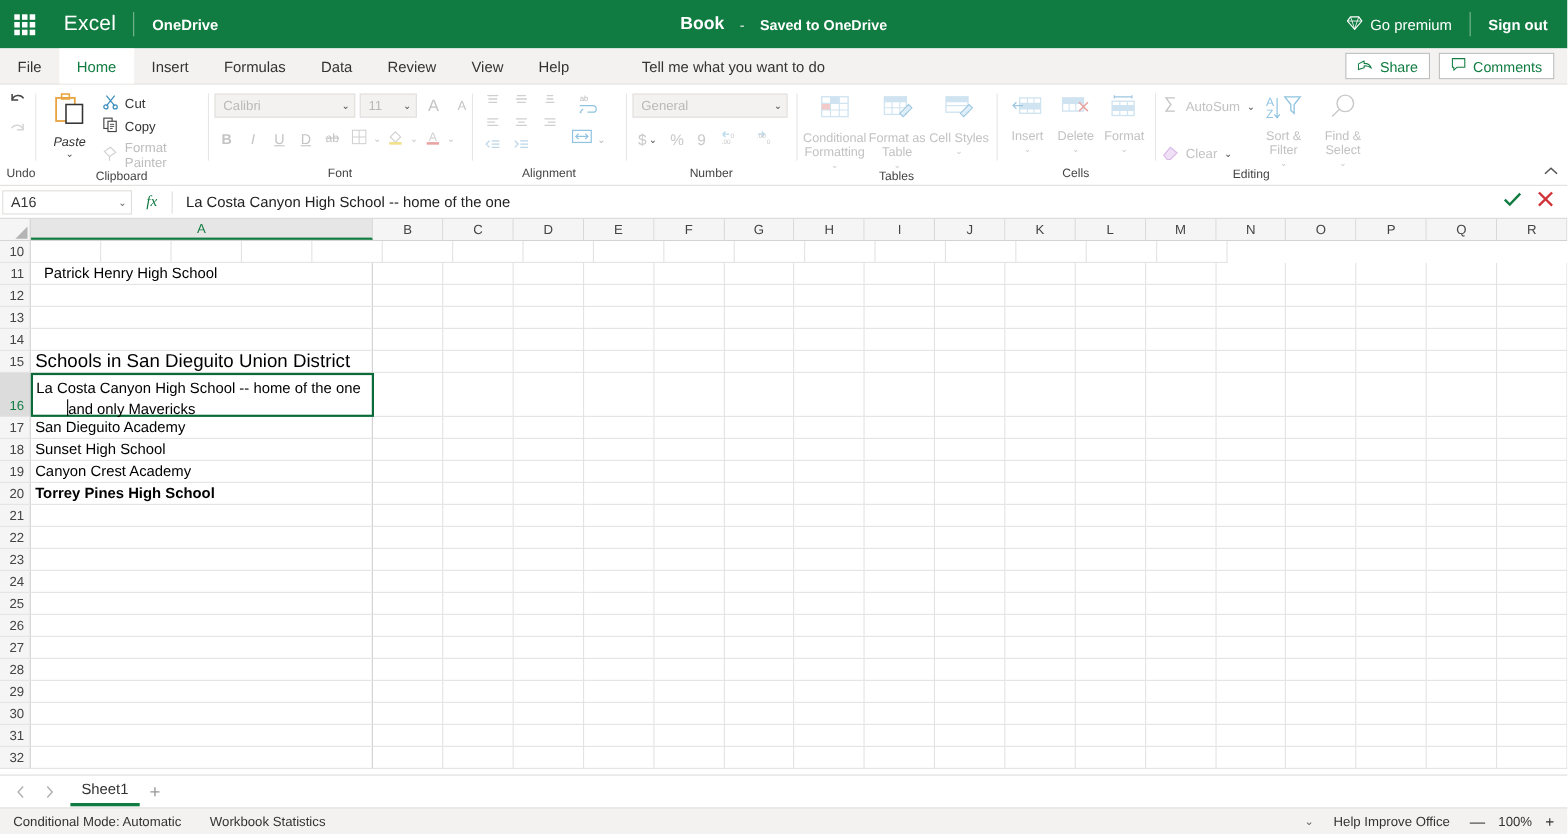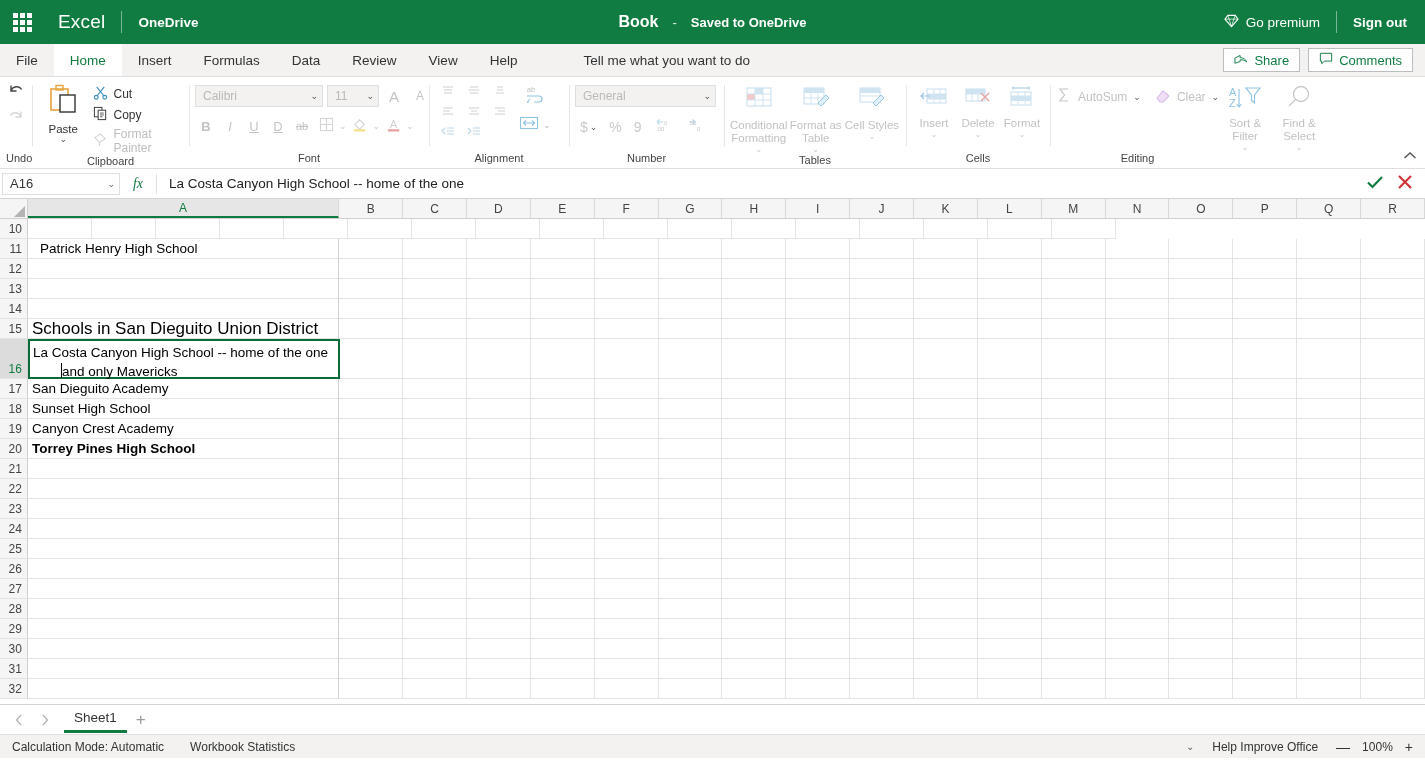--- a/index.html
+++ b/index.html
@@ -61,21 +61,21 @@
   }
   .rgroup-body { flex: 1; display: flex; align-items: flex-start; }
   .rgroup-label { text-align: center; font-size: 11px; color: #444; padding-bottom: 4px; }
   .disabled { color: #bdbdbd !important; }
   .disabled svg * { stroke: #cfcfcf !important; }
 
   .undo-col { display: flex; flex-direction: column; justify-content: center; gap: 4px; width: 34px; align-items: center; }
   .icon-btn { display: flex; align-items: center; justify-content: center; cursor: pointer; }
 
   .paste-btn { display: flex; flex-direction: column; align-items: center; width: 56px; cursor: pointer; padding-top: 2px; }
-  .paste-label { font-size: 11.5px; color: #333; margin-top: 2px; }
+  .paste-label { font-size: 11.5px; color: #333; margin-top: 2px; font-style: italic; }
   .chev { font-size: 9px; color: #555; line-height: 8px; }
   .clip-items { display: flex; flex-direction: column; gap: 3px; padding-top: 4px; padding-left: 4px; }
   .clip-item { display: flex; align-items: center; gap: 6px; font-size: 12px; color: #333; cursor: pointer; }
 
   .fontrow1 { display: flex; align-items: flex-end; gap: 4px; padding-top: 4px; }
   .fontrow2 { display: flex; align-items: center; gap: 2px; padding-top: 8px; }
   .combo {
     border: 1px solid #e1dfdd; background: #f3f2f1; height: 22px; display: flex; align-items: center;
     padding: 0 4px 0 7px; font-size: 12px; color: #b9b9b9; justify-content: space-between;
   }
@@ -87,21 +87,21 @@
   .wrapcol { display: flex; flex-direction: column; gap: 8px; padding-left: 6px; padding-top: 2px; }
 
   .numcol { display: flex; flex-direction: column; padding-top: 4px; }
   .numrow2 { display: flex; align-items: center; gap: 2px; padding-top: 10px; }
   .nbtn { display: flex; align-items: center; gap: 2px; font-size: 14px; color: #c9c9c9; padding: 0 5px; cursor: pointer; }
 
   .bigbtn { display: flex; flex-direction: column; align-items: center; width: 62px; cursor: pointer; padding-top: 2px; }
   .bigbtn .bb-label { font-size: 11.5px; color: #c2c2c2; text-align: center; line-height: 13px; margin-top: 2px; }
   .bb-caret { font-size: 8px; color: #c9c9c9; }
 
-  .editcol { display: flex; gap: 14px; padding-top: 6px; }
+  .editcol { display: flex; flex-direction: column; gap: 24px; padding-top: 6px; }
   .editrow { display: flex; align-items: center; gap: 6px; font-size: 12px; color: #c2c2c2; cursor: pointer; }
   .collapse-ribbon { position: absolute; right: 8px; bottom: 4px; font-size: 12px; color: #555; cursor: pointer; }
 
   
   .formulabar { height: 30px; display: flex; align-items: center; border-bottom: 1px solid #d4d4d4; background: #fff; }
   .namebox {
     width: 118px; height: 22px; margin-left: 2px; border: 1px solid #e1dfdd; background: #fff;
     display: flex; align-items: center; padding: 0 4px 0 7px; font-size: 13px; color: #333; justify-content: space-between; cursor: pointer;
   }
   .fx { width: 36px; text-align: center; font-size: 14px; font-style: italic; color: #107c41; font-family: "Liberation Serif", serif; cursor: pointer; }
@@ -1310,21 +1310,21 @@
         <path d="M3 1l4.5 5L3 11" fill="none" stroke="#b0b0b0" stroke-width="1.3"></path>
       </svg>
   </div>
   <div class="sheettab">Sheet1</div>
   <div class="addsheet">
       <span>+</span>
     </div>
 </div>
 
 <div class="statusbar">
-  <div class="sb-item">Calculation Mode: Automatic</div>
+  <div class="sb-item">Conditional Mode: Automatic</div>
   <div class="sb-item">Workbook Statistics</div>
   <div class="sb-right">
     <div class="sb-caret">⌄</div>
     <div>Help Improve Office</div>
     <div class="zoom-ctrl">
       <div class="zbtn">—</div>
       <div class="zval">100%</div>
       <div class="zbtn">+</div>
     </div>
   </div>

